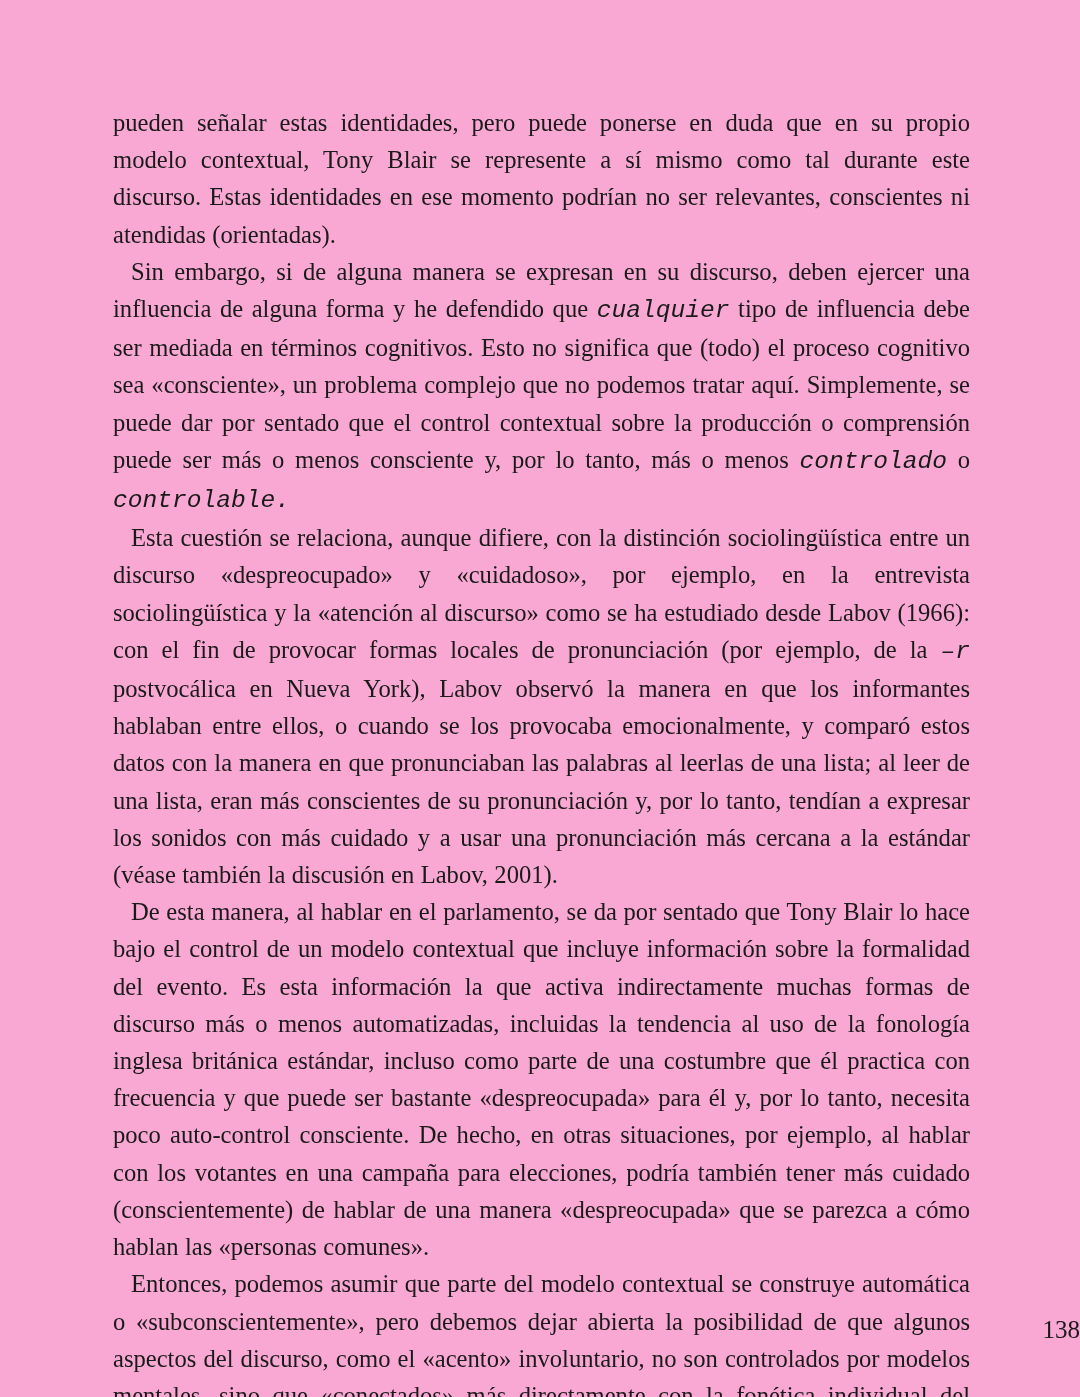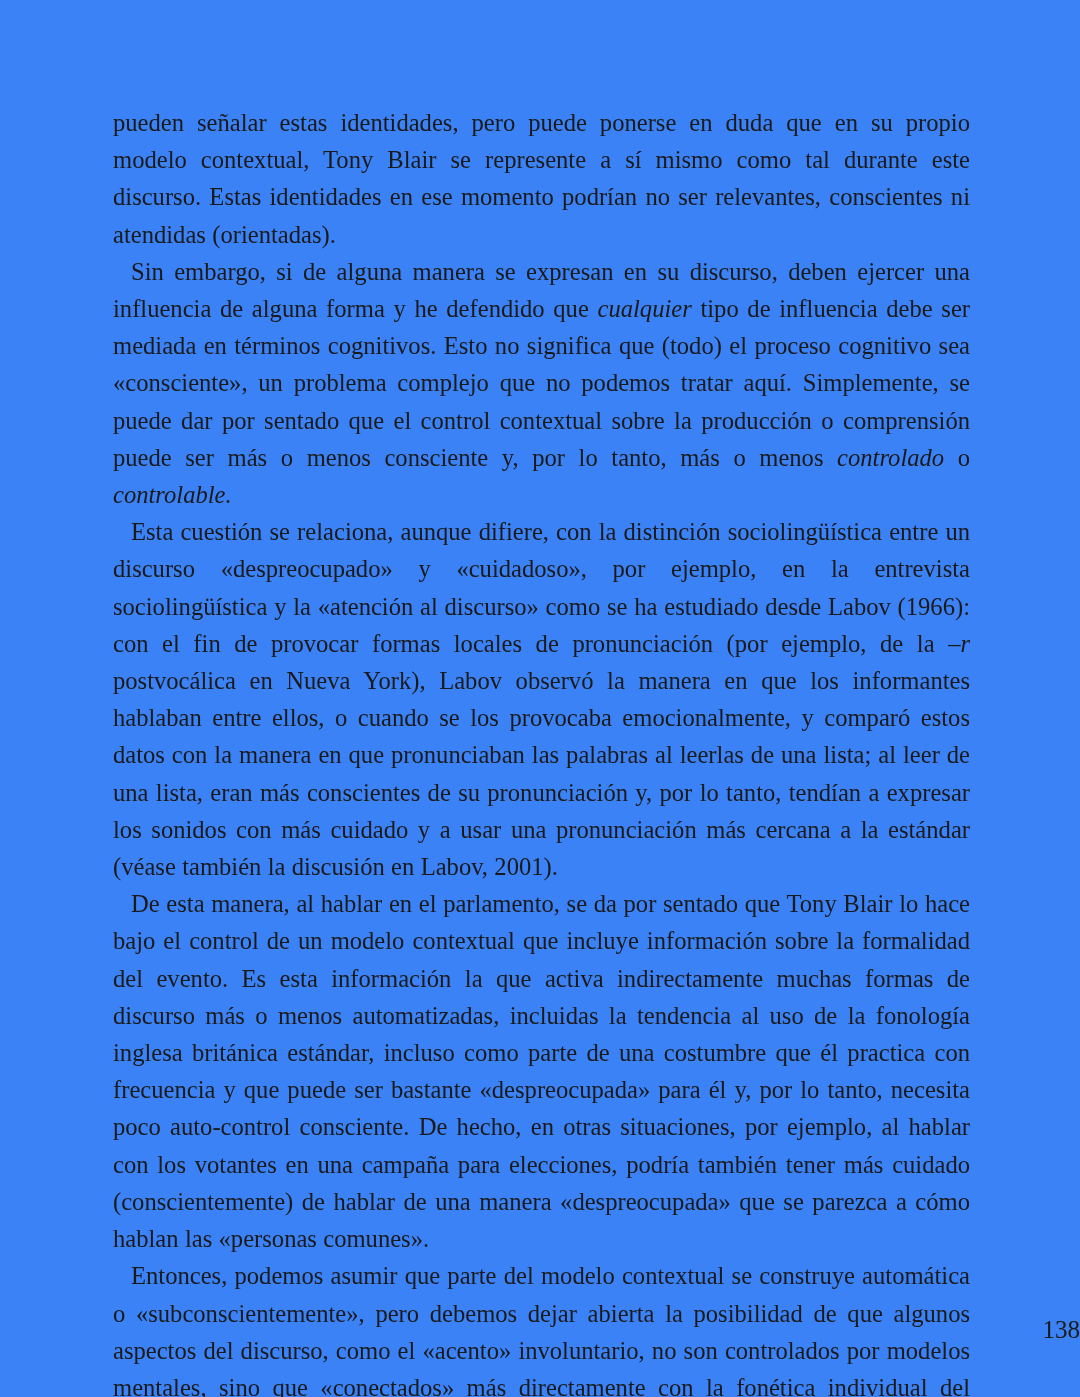--- a/index.html
+++ b/index.html
@@ -13,21 +13,21 @@
     height: 1397px;
     position: relative;
     overflow: hidden;
     font-family: "Liberation Serif", "DejaVu Serif", serif;
     color: #1a1a1a;
     -webkit-font-smoothing: antialiased;
   }
   .page {
     position: absolute;
     inset: 0;
-    background: #3b82f6;
+    background: #f9a8d4;
   }
   .text-column {
     position: absolute;
     left: 113px;
     top: 104px;
     width: 857px;
   }
   .para {
     margin: 0;
     padding: 0;
@@ -40,20 +40,21 @@
     hyphens: none;
     -webkit-hyphens: none;
     word-spacing: 0.2px;
   }
   .para.first {
     text-indent: 0;
   }
   .para em,
   .para .italic {
     font-style: italic;
+    font-family: Liberation Mono, monospace;
   }
   .page-number {
     position: absolute;
     left: 0;
     right: 0;
     top: 1313px;
     text-align: right;
     font-size: 25px;
     line-height: 34px;
     color: #1a1a1a;

